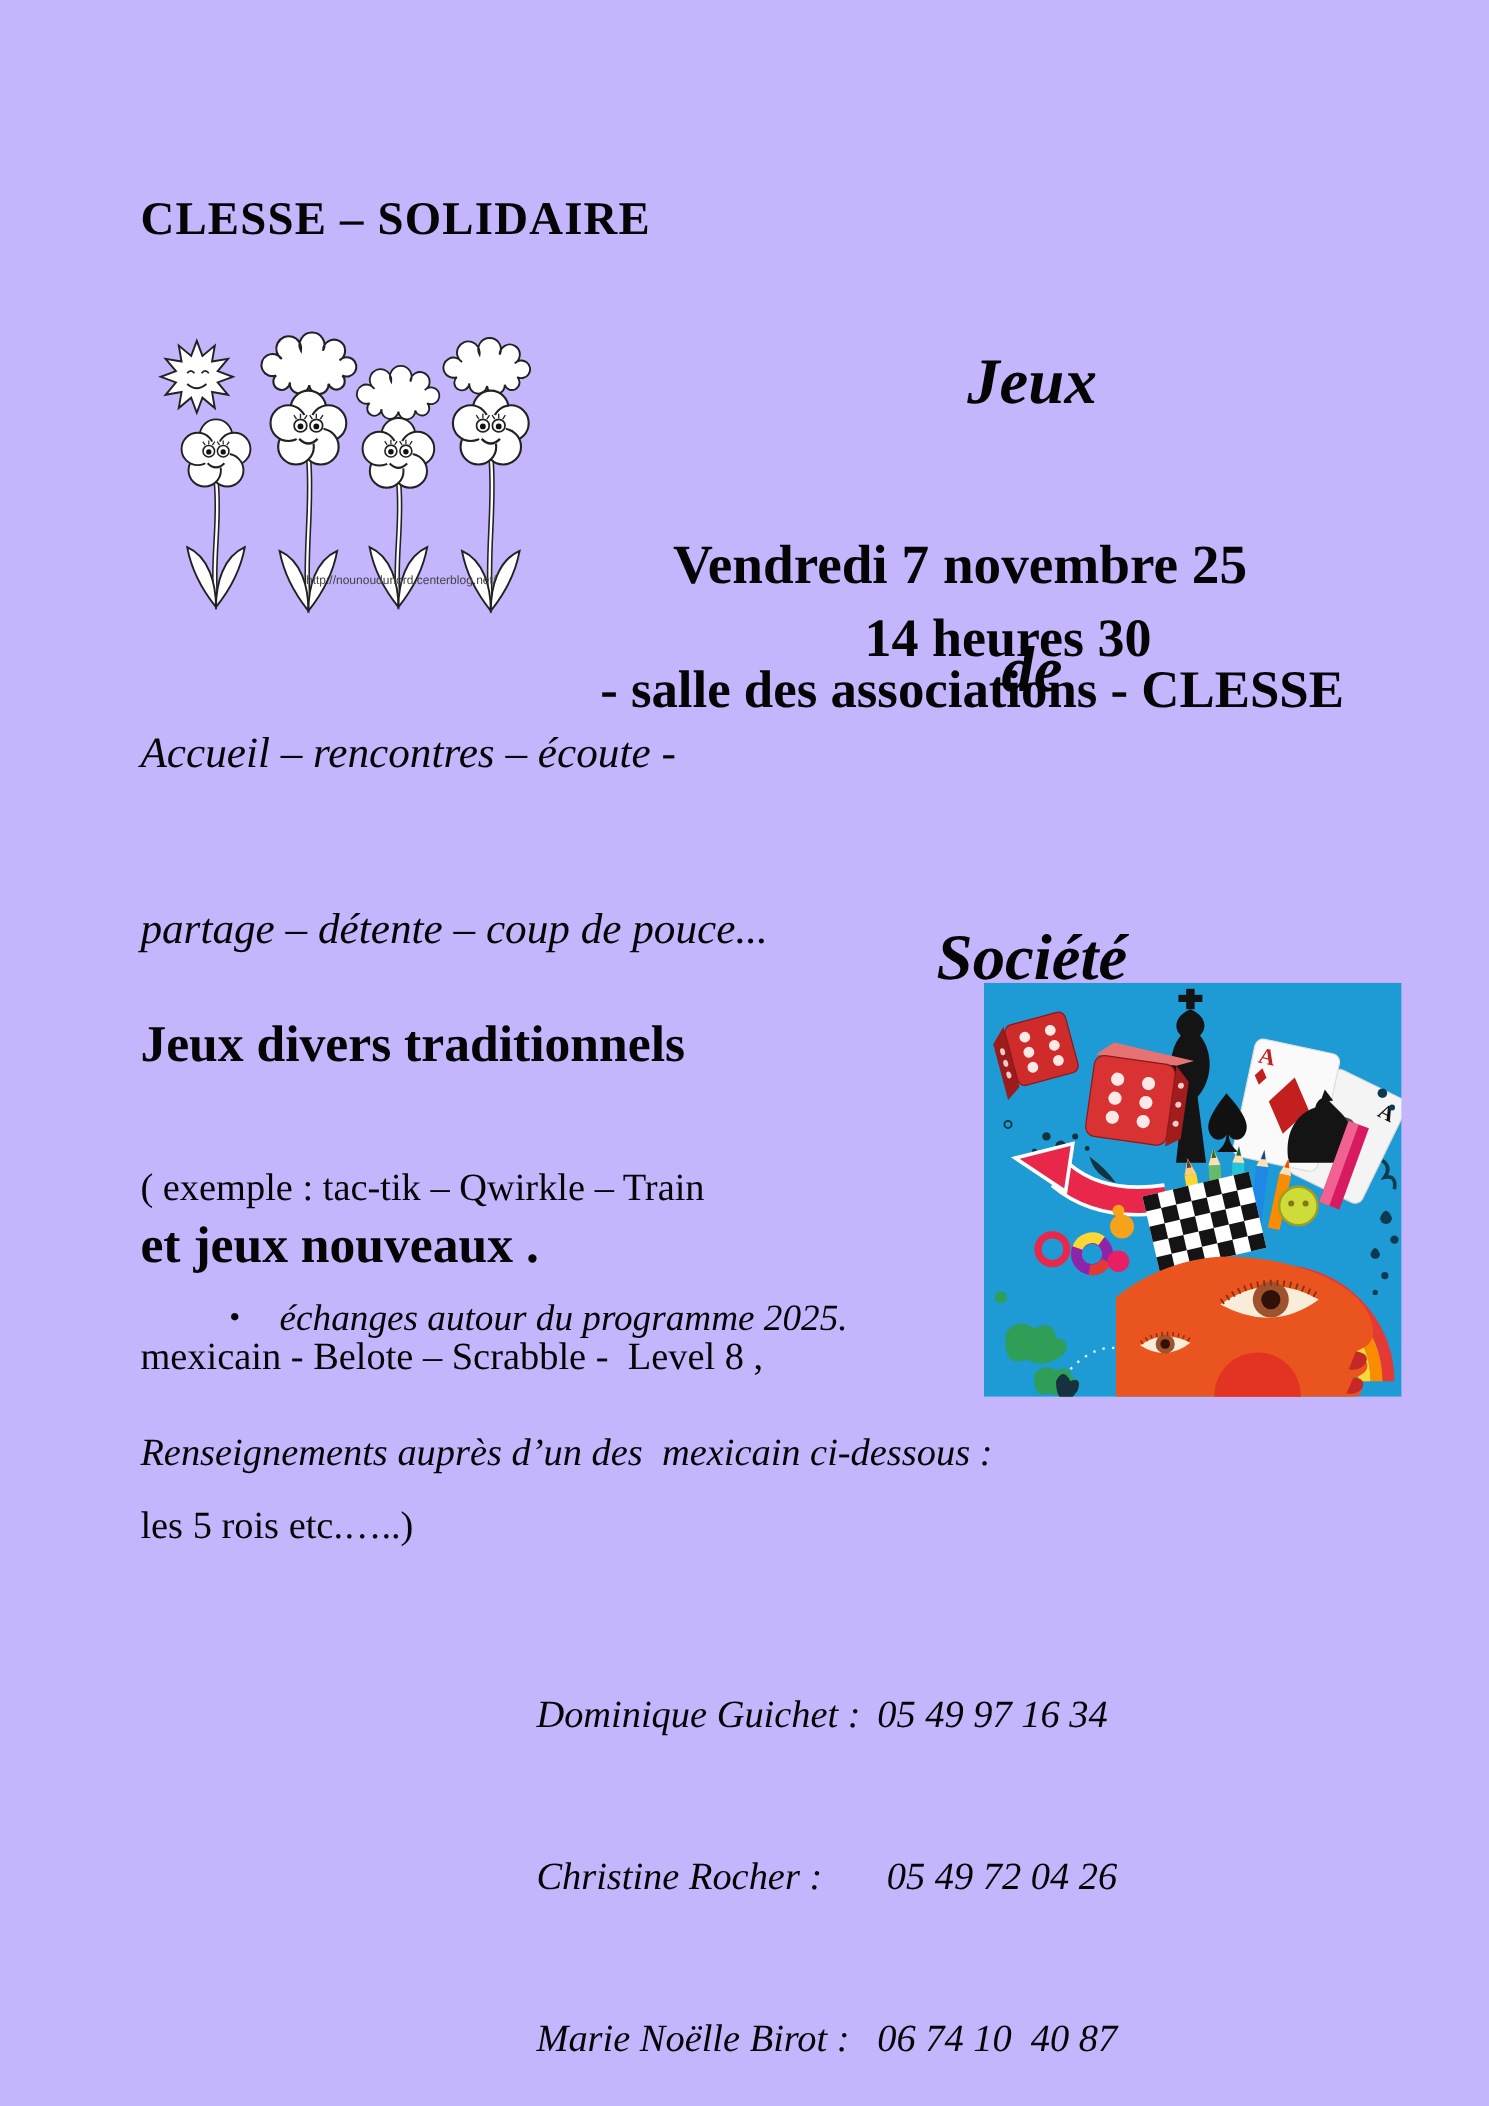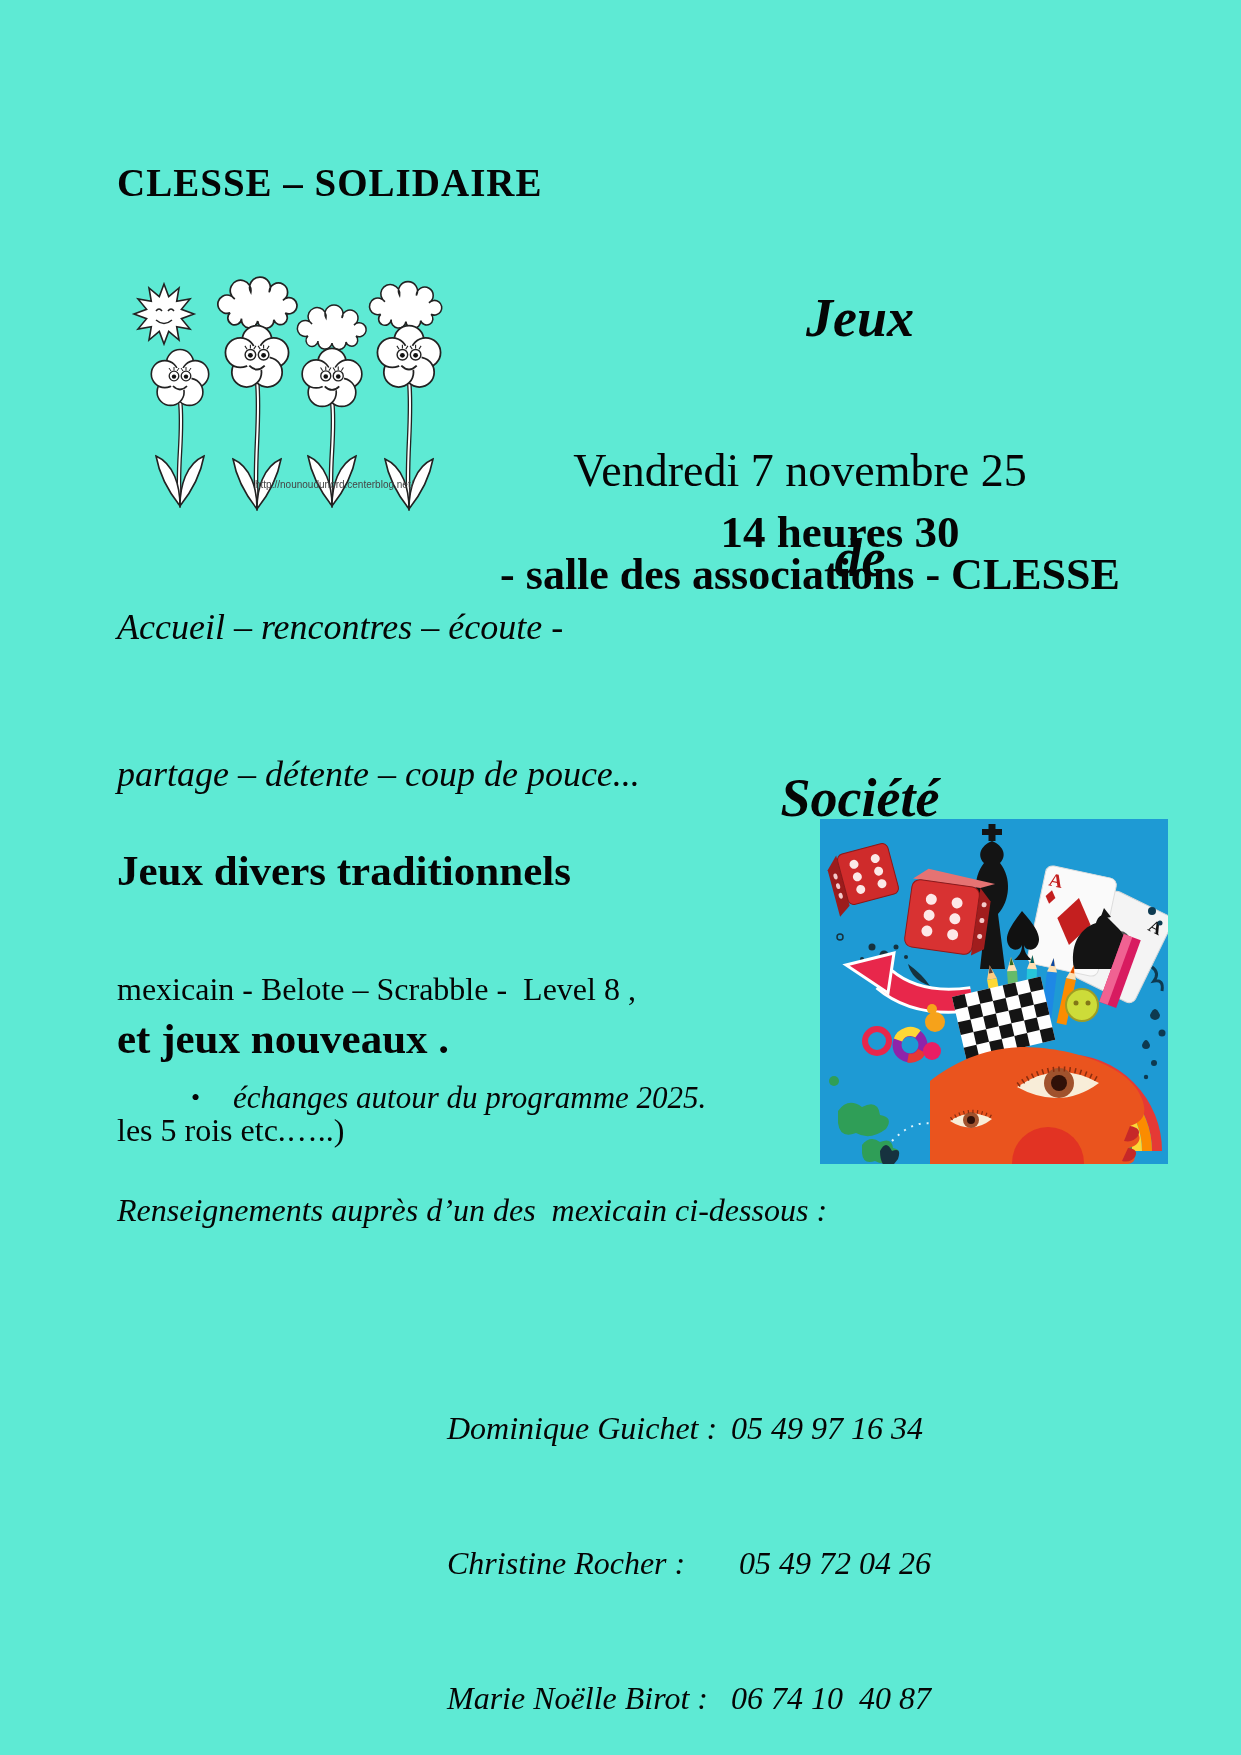--- a/index.html
+++ b/index.html
@@ -1,28 +1,28 @@
 <!DOCTYPE html>
 <html><head>
 <meta charset="utf-8">
 <style>
   html,body{margin:0;padding:0;background:#e8e8e8;}
   .page{
-    position:relative;width:1241px;height:1755px;margin:0 auto;background:#5eead4;
+    position:relative;width:1241px;height:1755px;margin:0 auto;background:#c4b5fd;
     font-family:"Liberation Serif","DejaVu Serif",serif;color:#050505;overflow:hidden;
   }
   .abs{position:absolute;white-space:pre-wrap;}
   .org-title{left:117px;top:160px;font-size:39px;font-weight:bold;letter-spacing:1px;}
   .event-title{left:600px;top:118px;width:520px;text-align:center;
                font-size:54px;font-weight:bold;font-style:italic;line-height:80px;}
   .flowers-art{left:112px;top:238px;width:360px;height:248px;}
   .flowers-caption{left:255px;top:479px;font-size:10px;color:#444;
                    font-family:"Liberation Sans","DejaVu Sans",sans-serif;text-align:right;}
   .tagline{left:117px;top:505px;font-size:36px;font-style:italic;line-height:49px;}
-  .date-line{left:460px;top:444px;width:680px;text-align:center;font-size:46px;font-weight:normal;}
+  .date-line{left:460px;top:444px;width:680px;text-align:center;font-size:46px;font-weight:bold;}
   .time-line{left:560px;top:506px;width:560px;text-align:center;font-size:45px;font-weight:bold;}
   .place-line{left:470px;top:549px;width:680px;text-align:center;font-size:44px;font-weight:bold;}
   .heading{left:117px;top:731px;font-size:43px;font-weight:bold;line-height:56px;}
   .examples{left:117px;top:872px;font-size:32px;line-height:47px;}
   .bullet-row{left:160px;top:1044px;font-size:31px;font-style:italic;}
   .bullet-glyph{display:inline-block;width:42px;font-style:normal;font-size:26px;vertical-align:2px;}
   .games-art{left:820px;top:783px;width:348px;height:345px;}
   .info-line{left:117px;top:1192px;font-size:32px;font-style:italic;}
   .contacts{left:412px;top:1316px;font-size:32px;font-style:italic;line-height:45px;}
   .contact-row{display:flex;margin-left:35px;}
@@ -111,20 +111,21 @@
   <div class="abs date-line">Vendredi 7 novembre 25</div>
   <div class="abs time-line">14 heures 30</div>
   <div class="abs place-line">- salle des associations - CLESSE</div>
 
   <div class="abs heading">
     <div>Jeux divers traditionnels</div>
     <div>et jeux nouveaux .</div>
   </div>
 
   <div class="abs examples">
+    <div>( exemple : tac-tik – Qwirkle – Train</div>
     <div>mexicain - Belote – Scrabble -  Level 8 ,</div>
     <div>les 5 rois etc.…..)</div>
   </div>
 
   <div class="abs bullet-row">
     <span class="bullet-glyph">•</span><span>échanges autour du programme 2025.</span>
   </div>
 
   <div class="abs games-art">
     <svg width="348" height="345" viewBox="0 0 348 345">

